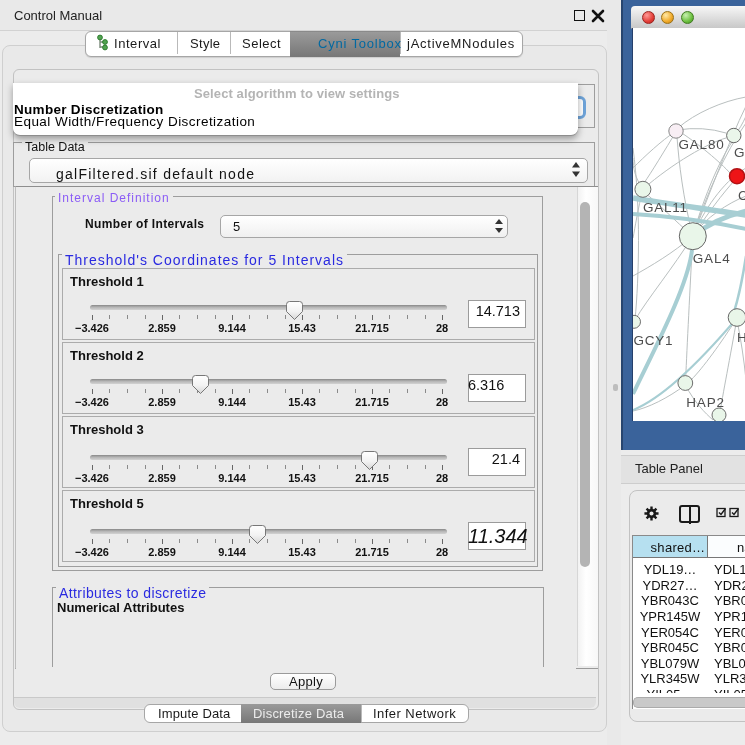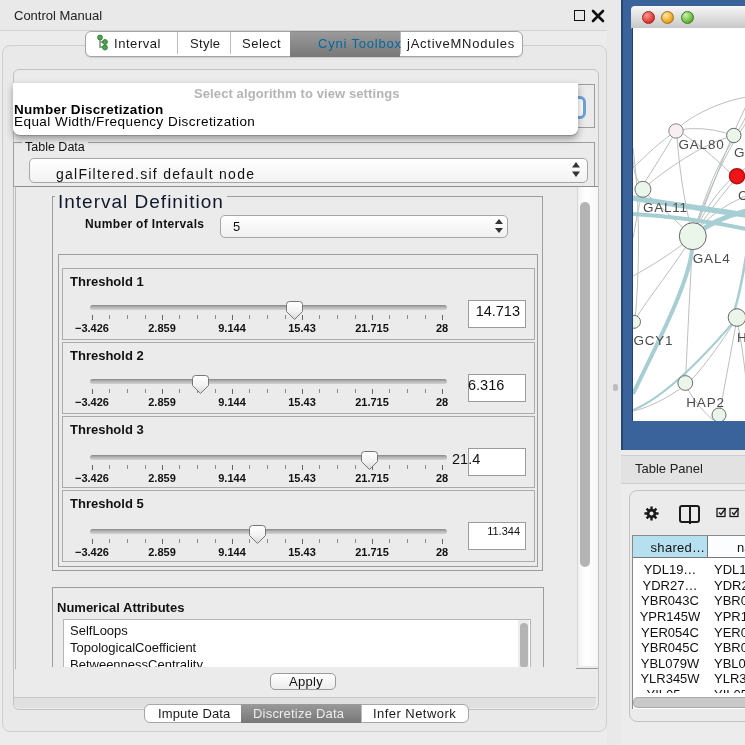--- a/index.html
+++ b/index.html
@@ -54,31 +54,32 @@
       <path d="M6 1 L10 6.5 L2 6.5 Z" fill="#333"></path>
       <path d="M6 16 L10 10.5 L2 10.5 Z" fill="#333"></path>
     </svg>
 
 <div class="abs" style="left:15px;top:186px;width:582px;height:481px;border-top:1px solid #8e8e8e;border-bottom:1px solid #9a9a9a;border-left:1px solid #bdbdbd;"></div>
 
 <div class="abs" style="left:577px;top:187px;width:20px;height:479px;background:linear-gradient(90deg,#f2f2f2,#ffffff 40%,#f7f7f7);border-left:1px solid #d6d6d6;"></div>
 <div class="abs" style="left:580px;top:202px;width:10px;height:365px;background:#b4b4b4;border-radius:5px;"></div>
 
 <div class="grp" style="left:52px;top:196px;width:489px;height:373px;"></div>
-<div class="gtitle" style="left:55px;top:187px;font-size:19px;letter-spacing:1px;color:#0f172a;">Interval Definition</div>
+<div class="gtitle" style="left:55px;top:187px;font-size:12px;letter-spacing:1px;color:#8b5cf6;">Interval Definition</div>
 
 <div class="abs" style="left:85px;top:217px;font-size:12px;font-weight:bold;letter-spacing:0.35px;color:#111;">Number of Intervals</div>
 <div class="abs" style="left:220px;top:215px;width:286px;height:21px;background:linear-gradient(#ffffff,#f0f0f0);border:1px solid #a6a6a6;border-radius:5px;"></div>
 <div class="abs" style="left:233px;top:219px;font-size:13px;color:#111;">5</div>
 <svg class="abs" style="left:493px;top:218px;" width="12" height="16" viewBox="0 0 12 16">
       <path d="M6 1 L10 6 L2 6 Z" fill="#333"></path>
       <path d="M6 15 L10 10 L2 10 Z" fill="#333"></path>
     </svg>
 
 <div class="grp" style="left:58px;top:254px;width:478px;height:311px;"></div>
+<div class="gtitle" style="left:62px;top:248px;font-size:14px;letter-spacing:1px;color:#2a2ae0;">Threshold's Coordinates for 5 Intervals</div>
 
 <div class="abs" style="left:62px;top:268px;width:471px;height:70px;border:1px solid #ababab;"></div>
 <div class="abs" style="left:70px;top:274px;font-size:13px;font-weight:bold;color:#111;">Threshold 1</div>
 <div class="abs" style="left:90px;top:305px;width:357px;height:5px;border-radius:3px;background:linear-gradient(#878787,#b5b5b5 45%,#d2d2d2);"></div>
 <div class="abs" style="left:92px;top:315px;width:1px;height:5px;background:#666;"></div>
 <div class="abs" style="left:109px;top:315px;width:1px;height:3.5px;background:#8a8a8a;"></div>
 <div class="abs" style="left:127px;top:315px;width:1px;height:3.5px;background:#8a8a8a;"></div>
 <div class="abs" style="left:145px;top:315px;width:1px;height:3.5px;background:#8a8a8a;"></div>
 <div class="abs" style="left:162px;top:315px;width:1px;height:5px;background:#666;"></div>
 <div class="abs" style="left:179px;top:315px;width:1px;height:3.5px;background:#8a8a8a;"></div>
@@ -193,21 +194,21 @@
       <path d="M3.5 0.5 L13.5 0.5 Q16.5 0.5 16.5 3.5 L16.5 10.5 L8.5 18.5 L0.5 10.5 L0.5 3.5 Q0.5 0.5 3.5 0.5 Z" fill="url(#thg3)" stroke="#777777"></path>
       <defs>
         <linearGradient id="thg3" x1="0" y1="0" x2="0" y2="1">
           <stop offset="0" stop-color="#ffffff"></stop>
           <stop offset="0.55" stop-color="#f2f2f2"></stop>
           <stop offset="1" stop-color="#d6d6d6"></stop>
         </linearGradient>
       </defs>
     </svg>
 <div class="abs" style="left:468px;top:448px;width:56px;height:26px;background:#fff;border:1px solid #9b9b9b;"></div>
-<div class="abs" style="left:452px;top:451px;width:52px;text-align:left;font-size:14.5px;color:#111;">21.4</div>
+<div class="abs" style="left:468px;top:451px;width:52px;text-align:right;font-size:14.5px;color:#111;">21.4</div>
 
 <div class="abs" style="left:62px;top:490px;width:471px;height:70px;border:1px solid #ababab;"></div>
 <div class="abs" style="left:70px;top:496px;font-size:13px;font-weight:bold;color:#111;">Threshold 5</div>
 <div class="abs" style="left:90px;top:529px;width:357px;height:5px;border-radius:3px;background:linear-gradient(#878787,#b5b5b5 45%,#d2d2d2);"></div>
 <div class="abs" style="left:92px;top:539px;width:1px;height:5px;background:#666;"></div>
 <div class="abs" style="left:109px;top:539px;width:1px;height:3.5px;background:#8a8a8a;"></div>
 <div class="abs" style="left:127px;top:539px;width:1px;height:3.5px;background:#8a8a8a;"></div>
 <div class="abs" style="left:145px;top:539px;width:1px;height:3.5px;background:#8a8a8a;"></div>
 <div class="abs" style="left:162px;top:539px;width:1px;height:5px;background:#666;"></div>
 <div class="abs" style="left:179px;top:539px;width:1px;height:3.5px;background:#8a8a8a;"></div>
@@ -236,31 +237,25 @@
       <path d="M3.5 0.5 L13.5 0.5 Q16.5 0.5 16.5 3.5 L16.5 10.5 L8.5 18.5 L0.5 10.5 L0.5 3.5 Q0.5 0.5 3.5 0.5 Z" fill="url(#thg4)" stroke="#777777"></path>
       <defs>
         <linearGradient id="thg4" x1="0" y1="0" x2="0" y2="1">
           <stop offset="0" stop-color="#ffffff"></stop>
           <stop offset="0.55" stop-color="#f2f2f2"></stop>
           <stop offset="1" stop-color="#d6d6d6"></stop>
         </linearGradient>
       </defs>
     </svg>
 <div class="abs" style="left:468px;top:522px;width:56px;height:26px;background:#fff;border:1px solid #9b9b9b;"></div>
-<div class="abs" style="left:468px;top:525px;width:52px;text-align:right;font-size:11px;color:#111;">11.344</div>
+<div class="abs" style="left:468px;top:525px;width:52px;text-align:right;font-size:20px;color:#111;font-style:italic;">11.344</div>
 
 <div class="grp" style="left:52px;top:587px;width:490px;height:100px;"></div>
+<div class="gtitle" style="left:56px;top:581px;font-size:14px;letter-spacing:0.4px;color:#2a2ae0;">Attributes to discretize</div>
 <div class="abs" style="left:57px;top:600px;font-size:13px;font-weight:bold;color:#111;">Numerical Attributes</div>
-<div class="abs" style="left:63px;top:619px;width:466px;height:48px;background:#fff;border:1px solid #b5b5b5;overflow:hidden;">
-  <div style="position:absolute;left:6px;top:3px;font-size:13px;color:#111;">SelfLoops</div>
-  <div style="position:absolute;left:6px;top:20px;font-size:13px;color:#111;">TopologicalCoefficient</div>
-  <div style="position:absolute;left:6px;top:37px;font-size:13px;color:#111;">BetweennessCentrality</div>
-  <div style="position:absolute;right:1px;top:0px;width:11px;height:48px;background:#ededed;"></div>
-  <div style="position:absolute;right:2px;top:3px;width:8px;height:45px;background:#b4b4b4;border-radius:4px;"></div>
-</div>
 
 <div class="abs" style="left:16px;top:667px;width:560px;height:30px;background:#ebebeb;"></div>
 
 <div class="abs" style="left:270px;top:673px;width:64px;height:15px;background:linear-gradient(#ffffff,#ececec);border:1px solid #9a9a9a;border-radius:5px;"></div>
 <div class="abs" style="left:274px;top:674px;width:64px;text-align:center;font-size:13px;letter-spacing:0.3px;color:#111;">Apply</div>
 
 <div class="abs" style="left:144px;top:704px;width:323px;height:17px;background:#fff;border:1px solid #a6a6a6;border-radius:6px;"></div>
 <div class="abs" style="left:241px;top:704px;width:120px;height:19px;background:linear-gradient(#9a9a9a,#777);"></div>
 <div class="abs" style="left:361px;top:705px;width:1px;height:17px;background:#b9b9b9;"></div>
 <div class="abs" style="left:158px;top:706px;font-size:13px;letter-spacing:0.15px;color:#1a1a1a;">Impute Data</div>

